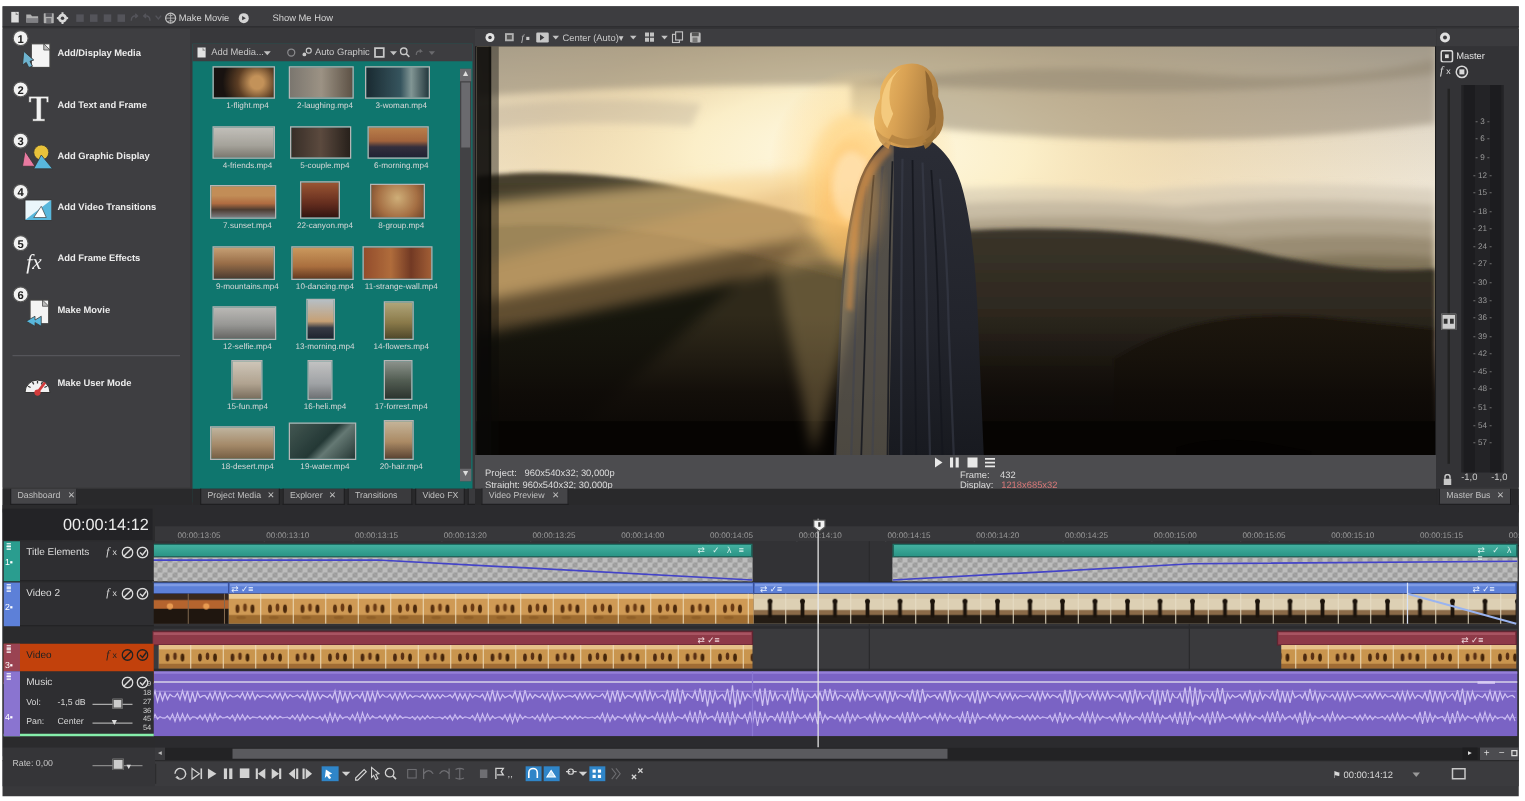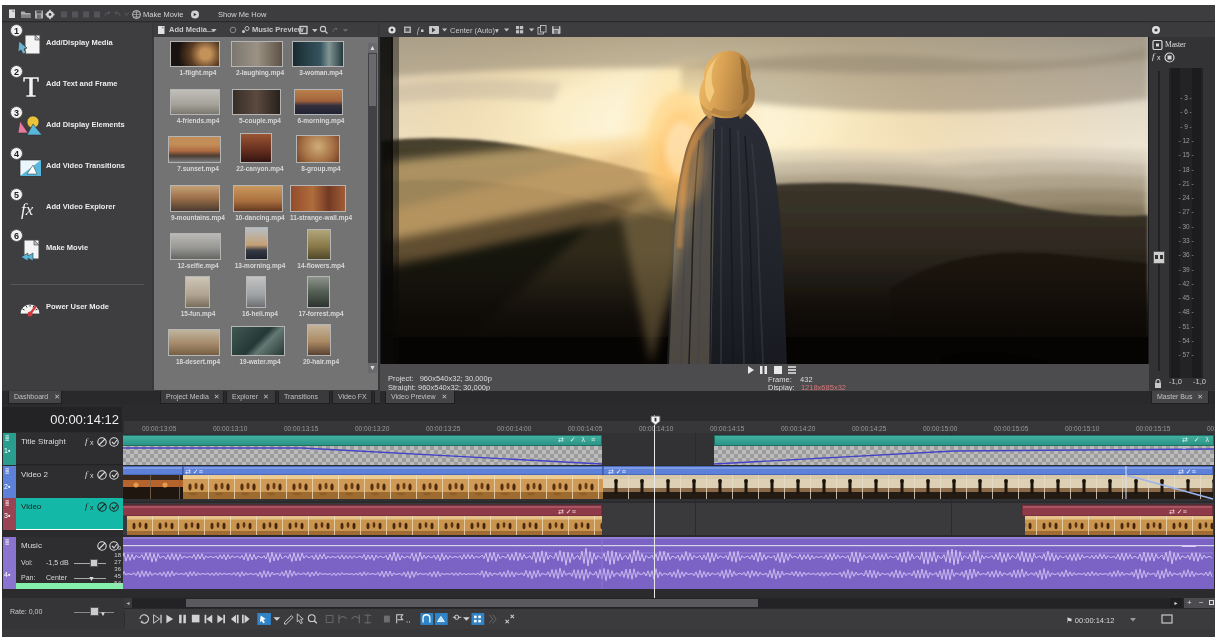--- a/index.html
+++ b/index.html
@@ -8,21 +8,21 @@
   #app { position:absolute; left:2px; top:5px; width:1213px; height:632px; background:#38383b; overflow:hidden; }
   .abs { position:absolute; }
   
   #topbar { position:absolute; left:0; top:0; width:1214px; height:17px; background:#3d3d40; border-bottom:1px solid #2a2a2c; color:#d4d4d4; font-size:7.5px; }
   
   #sidebar { position:absolute; left:0; top:18px; width:150px; height:367px; background:#3e3e41; }
   .sb-item { position:absolute; left:44px; color:#ececec; font-size:7.5px; font-weight:bold; white-space:nowrap; }
   .sb-icon { position:absolute; left:15px; width:28px; height:26px; }
   .sb-num { position:absolute; left:-7px; top:-7px; width:13px; height:13px; background:#f2f2f2; border:1px solid #555; border-radius:50%; color:#222; font-size:9px; font-weight:bold; text-align:center; line-height:13px; }
   
-  #media { position:absolute; left:152px; top:18px; width:224px; height:367px; background:#737373;font-weight:bold; }
+  #media { position:absolute; left:152px; top:30px; width:224px; height:367px; background:#0f766e; }
   #media-head { position:absolute; left:0; top:0; width:224px; height:14px; background:#3d3d40; color:#c8c8c8; font-size:7.5px; }
   .thumb { position:absolute; border:1px solid #c9c9c9; filter:brightness(0.9) saturate(0.75); }
   .tlabel { position:absolute; color:#d8d8d8; font-size:6.5px; text-align:center; width:76px; white-space:nowrap; }
   #media-scroll { position:absolute; right:1px; top:20px; width:9px; height:330px; background:#424245; }
   
   #preview { position:absolute; left:378px; top:18px; width:769px; height:371px; background:#1b1b1d; }
   #pv-head { position:absolute; left:0; top:0; width:769px; height:14px; background:#3d3d40; color:#c8c8c8; font-size:7.5px; }
   #pv-video { position:absolute; left:1px; top:14px; width:767px; height:327px; background:#000; overflow:hidden; }
   #pv-status { position:absolute; left:0; top:341px; width:769px; height:30px; background:#4c4c4f; color:#dcdcdc; font-size:7.5px; }
   
@@ -103,39 +103,39 @@
     <div class="sb-item" style="left:44px;top:56px;">Add Text and Frame</div>
 
     <div class="sb-icon" style="top:90px;">
       <svg width="28" height="26">
             <circle cx="16" cy="9" r="6" fill="#e8c23a" stroke="#333" stroke-width="0.6"></circle>
             <path d="M3 8 l8 12 h-10 z" fill="#e87aa0" stroke="#333" stroke-width="0.6"></path>
             <path d="M16 11 l9 11 h-15 z" fill="#58b7dc" stroke="#333" stroke-width="0.6"></path>
           </svg>
       <div class="sb-num">3</div>
     </div>
-    <div class="sb-item" style="left:44px;top:97px;">Add Display Elements</div>
+    <div class="sb-item" style="left:44px;top:97px;">Add Graphic Display</div>
 
     <div class="sb-icon" style="top:131px;">
       <svg width="26" height="26">
             <rect x="3" y="6" width="21" height="16" fill="#eaf6fb" stroke="#333" stroke-width="0.7"></rect>
             <path d="M3 22 l21 -16 v16 z" fill="#58b7dc"></path>
             <path d="M10 20 l6 -9 4 9 z" fill="#fff" stroke="#333" stroke-width="0.5"></path>
           </svg>
       <div class="sb-num">4</div>
     </div>
     <div class="sb-item" style="left:44px;top:138px;">Add Video Transitions</div>
 
     <div class="sb-icon" style="top:172px;">
       <svg width="26" height="26">
             <text x="4" y="20" fill="#f2f2f2" font-size="17" font-style="italic" font-family="Liberation Serif">fx</text>
           </svg>
       <div class="sb-num">5</div>
     </div>
-    <div class="sb-item" style="left:44px;top:179px;">Add Video Explorer</div>
+    <div class="sb-item" style="left:44px;top:179px;">Add Frame Effects</div>
 
     <div class="sb-icon" style="top:213px;">
       <svg width="26" height="26">
             <rect x="7" y="4" width="15" height="19" fill="#f4f4f4" stroke="#444"></rect>
             <path d="M17 4 l5 5 h-5 z" fill="#bbb" stroke="#444" stroke-width="0.6"></path>
             <path d="M4 21 l7 -4 v3 l5 -3 v8 l-5 -3 v3 z" fill="#58b7dc" stroke="#333" stroke-width="0.6"></path>
           </svg>
       <div class="sb-num">6</div>
     </div>
     <div class="sb-item" style="left:44px;top:220px;">Make Movie</div>
@@ -148,41 +148,41 @@
             <circle cx="13" cy="18" r="2.5" fill="#d23b3b"></circle>
             <g stroke="#333" stroke-width="1">
               <path d="M5.5 13 l2 1"></path>
               <path d="M9 9.5 l1 2"></path>
               <path d="M13 8.5 v2.2"></path>
               <path d="M17 9.5 l-1 2"></path>
               <path d="M20.5 13 l-2 1"></path>
             </g>
           </svg>
     </div>
-    <div class="sb-item" style="left:44px;top:279px;">Power User Mode</div>
+    <div class="sb-item" style="left:44px;top:279px;">Make User Mode</div>
   </div>
 
   <div id="media">
     <div id="media-head">
       <svg width="224" height="14" style="position:absolute;left:0;top:0">
         <rect x="4" y="3" width="6.5" height="8" fill="#e2e2e2"></rect>
             <path d="M8 3 l2.5 2.5 h-2.5 z" fill="#999"></path>
         <path d="M57 6 l2.8 3.2 2.8 -3.2 z" fill="#c2c2c2"></path>
         <circle cx="79" cy="7" r="2.8" fill="none" stroke="#8a8a8d" stroke-width="1"></circle>
         <circle cx="89.5" cy="8.5" r="1.5" fill="#c8c8c8"></circle>
             <circle cx="93" cy="5.5" r="2" fill="none" stroke="#c8c8c8" stroke-width="0.9"></circle>
         <rect x="146" y="3.5" width="7" height="7" fill="none" stroke="#c8c8c8" stroke-width="1.4"></rect>
         <path d="M158 6 l2.8 3.2 2.8 -3.2 z" fill="#c2c2c2"></path>
         <circle cx="169" cy="6" r="2.6" fill="none" stroke="#c8c8c8" stroke-width="1.1"></circle>
             <path d="M171 8 l2.5 2.5" stroke="#c8c8c8" stroke-width="1.2"></path>
         <path d="M179 9 q0 -4 4 -3.2 l-1.2 -1.2 m1.2 1.2 l-1.2 1.2" stroke="#6a6a6d" fill="none" stroke-width="1"></path>
         <path d="M189 6 l2.5 3 2.5 -3 z" fill="#6a6a6d"></path>
       </svg>
       <span style="position:absolute;left:15px;top:2px;">Add Media...</span>
-      <span style="position:absolute;left:98px;top:2px;">Music Preview</span>
+      <span style="position:absolute;left:98px;top:2px;">Auto Graphic</span>
     </div>
     <div id="media-thumbs">
       <div class="thumb" style="left:16px;top:18px;width:50px;height:26px;background:radial-gradient(circle at 72% 50%, #e9a04c 14%, #70431d 42%, #1c1410 75%);"></div>
       <div class="tlabel" style="left:6px;top:46px;">1-flight.mp4</div>
       <div class="thumb" style="left:77px;top:18px;width:52px;height:26px;background:linear-gradient(90deg,#8a8378,#b0a28d 50%,#6b5a48);"></div>
       <div class="tlabel" style="left:68px;top:46px;">2-laughing.mp4</div>
       <div class="thumb" style="left:138px;top:18px;width:52px;height:26px;background:linear-gradient(90deg,#17303a,#33606e 55%,#8aa8a6 72%,#224048);"></div>
       <div class="tlabel" style="left:129px;top:46px;">3-woman.mp4</div>
       <div class="thumb" style="left:16px;top:66px;width:50px;height:26px;background:linear-gradient(180deg,#d8d4cc,#b8b4a8 60%,#8a8578);"></div>
       <div class="tlabel" style="left:6px;top:94px;">4-friends.mp4</div>
@@ -421,21 +421,21 @@
     <div style="position:absolute;left:0;top:0;width:67px;height:14px;background:#3b3b3e;">
       <svg width="14" height="14">
             <circle cx="7" cy="7" r="4" fill="#e0e0e0"></circle>
             <circle cx="7" cy="7" r="1.6" fill="#3b3b3e"></circle>
           </svg>
     </div>
     <svg width="14" height="10" style="position:absolute;left:3px;top:17px">
           <rect x="1" y="0.5" width="9" height="9" rx="1.5" fill="none" stroke="#d8d8d8" stroke-width="1.2"></rect>
           <rect x="4" y="3.5" width="3" height="3" fill="#d8d8d8"></rect>
         </svg>
-    <span style="position:absolute;left:16px;top:17px;font-size:7.5px;color:#e0e0e0;font-family:Liberation Serif, serif;">Master</span>
+    <span style="position:absolute;left:16px;top:17px;font-size:7.5px;color:#e0e0e0;">Master</span>
     <span style="position:absolute;left:3px;top:28px;font-size:9px;font-style:italic;color:#e0e0e0;font-family:'Liberation Serif';">f</span>
         <span style="position:absolute;left:8px;top:31px;font-size:7px;color:#e0e0e0;">x</span>
     <svg width="12" height="12" style="position:absolute;left:15px;top:29px">
           <circle cx="5.5" cy="5.5" r="4.5" fill="none" stroke="#d8d8d8" stroke-width="1.2"></circle>
           <rect x="3.5" y="3.5" width="4" height="4" fill="#d8d8d8"></rect>
         </svg>
 
     <div style="position:absolute;left:9px;top:48px;width:2px;height:300px;background:#222;"></div>
     <div style="position:absolute;left:4px;top:228px;width:12px;height:13px;background:#cfcfcf;border:1px solid #555;"></div>
     <div style="position:absolute;left:6px;top:232px;width:3px;height:4px;background:#333;"></div>
@@ -622,21 +622,21 @@
           <line x1="0" y1="16" x2="1091" y2="16" stroke="#b8a8ea" stroke-width="0.5"></line>
           <line x1="0" y1="37" x2="1091" y2="37" stroke="#b8a8ea" stroke-width="0.5"></line>
           <line x1="480" y1="0" x2="480" y2="52" stroke="#8a76d2" stroke-width="1"></line>
           <rect x="1060" y="8" width="14" height="2" fill="#d8ccf4"></rect>
         </svg>
    <div class="abs" style="left:1px;top:29px;width:120px;height:32px;background:#2e2e31;border-bottom:1px solid #232325;">
           <div class="abs" style="left:0;top:0;width:13px;height:32px;background:#2a9d8f;">
             <div style="position:absolute;left:2px;top:2px;width:9px;height:8px;color:#fff;font-size:7px;line-height:3px;">≡<br>≡</div>
             <div style="position:absolute;left:1px;top:14px;color:#fff;font-size:7px;">1▪</div>
           </div>
-          <div class="abs" style="left:18px;top:4px;color:#dcdcdc;font-size:8px;">Title Straight</div>
+          <div class="abs" style="left:18px;top:4px;color:#dcdcdc;font-size:8px;">Title Elements</div>
           <span style="position:absolute;left:82px;top:3px;color:#dcdcdc;font-size:9px;font-style:italic;font-family:Liberation Serif;">f</span>
           <span style="position:absolute;left:87px;top:6px;color:#dcdcdc;font-size:7px;">x</span>
           <svg style="position:absolute;left:94px;top:4px" width="10" height="10">
             <circle cx="5" cy="5" r="4.2" fill="none" stroke="#dcdcdc" stroke-width="1.1"></circle>
             <line x1="2" y1="8" x2="8" y2="2" stroke="#dcdcdc" stroke-width="1.1"></line>
           </svg>
           <svg style="position:absolute;left:106px;top:4px" width="10" height="10">
             <circle cx="5" cy="5" r="4.2" fill="none" stroke="#dcdcdc" stroke-width="1.1"></circle>
             <path d="M3 5 l2 2 3 -4" fill="none" stroke="#dcdcdc" stroke-width="1.1"></path>
           </svg>
@@ -651,38 +651,38 @@
           <span style="position:absolute;left:87px;top:6px;color:#dcdcdc;font-size:7px;">x</span>
           <svg style="position:absolute;left:94px;top:4px" width="10" height="10">
             <circle cx="5" cy="5" r="4.2" fill="none" stroke="#dcdcdc" stroke-width="1.1"></circle>
             <line x1="2" y1="8" x2="8" y2="2" stroke="#dcdcdc" stroke-width="1.1"></line>
           </svg>
           <svg style="position:absolute;left:106px;top:4px" width="10" height="10">
             <circle cx="5" cy="5" r="4.2" fill="none" stroke="#dcdcdc" stroke-width="1.1"></circle>
             <path d="M3 5 l2 2 3 -4" fill="none" stroke="#dcdcdc" stroke-width="1.1"></path>
           </svg>
         </div>
-   <div class="abs" style="left:1px;top:94px;width:120px;height:32px;background:#14b8a6;border-bottom:1px solid #ffffff;">
+   <div class="abs" style="left:1px;top:111px;width:120px;height:32px;background:#c2410c;border-bottom:1px solid #ffffff;">
           <div class="abs" style="left:0;top:0;width:13px;height:32px;background:#9a4352;">
             <div style="position:absolute;left:2px;top:2px;width:9px;height:8px;color:#fff;font-size:7px;line-height:3px;">≡<br>≡</div>
             <div style="position:absolute;left:1px;top:14px;color:#fff;font-size:7px;">3▪</div>
           </div>
           <div class="abs" style="left:18px;top:4px;color:#222;font-size:8px;">Video</div>
           <span style="position:absolute;left:82px;top:3px;color:#222;font-size:9px;font-style:italic;font-family:Liberation Serif;">f</span>
           <span style="position:absolute;left:87px;top:6px;color:#222;font-size:7px;">x</span>
           <svg style="position:absolute;left:94px;top:4px" width="10" height="10">
             <circle cx="5" cy="5" r="4.2" fill="none" stroke="#222" stroke-width="1.1"></circle>
             <line x1="2" y1="8" x2="8" y2="2" stroke="#222" stroke-width="1.1"></line>
           </svg>
           <svg style="position:absolute;left:106px;top:4px" width="10" height="10">
             <circle cx="5" cy="5" r="4.2" fill="none" stroke="#222" stroke-width="1.1"></circle>
             <path d="M3 5 l2 2 3 -4" fill="none" stroke="#222" stroke-width="1.1"></path>
           </svg>
         </div>
-   <div class="abs" style="left:1px;top:133px;width:120px;height:52px;background:#2e2e31;border-bottom:6px solid #86efac;">
+   <div class="abs" style="left:1px;top:133px;width:120px;height:52px;background:#2e2e31;border-bottom:2px solid #86efac;">
           <div class="abs" style="left:0;top:0;width:13px;height:52px;background:#8a74d0;">
             <div style="position:absolute;left:2px;top:2px;width:9px;height:8px;color:#fff;font-size:7px;line-height:3px;">≡<br>≡</div>
             <div style="position:absolute;left:1px;top:34px;color:#fff;font-size:7px;">4▪</div>
           </div>
           <div class="abs" style="left:18px;top:4px;color:#dcdcdc;font-size:8px;">Music</div>
           <svg style="position:absolute;left:94px;top:4px" width="10" height="10">
             <circle cx="5" cy="5" r="4.2" fill="none" stroke="#dcdcdc" stroke-width="1.1"></circle>
             <line x1="2" y1="8" x2="8" y2="2" stroke="#dcdcdc" stroke-width="1.1"></line>
           </svg>
           <svg style="position:absolute;left:106px;top:4px" width="10" height="10">

